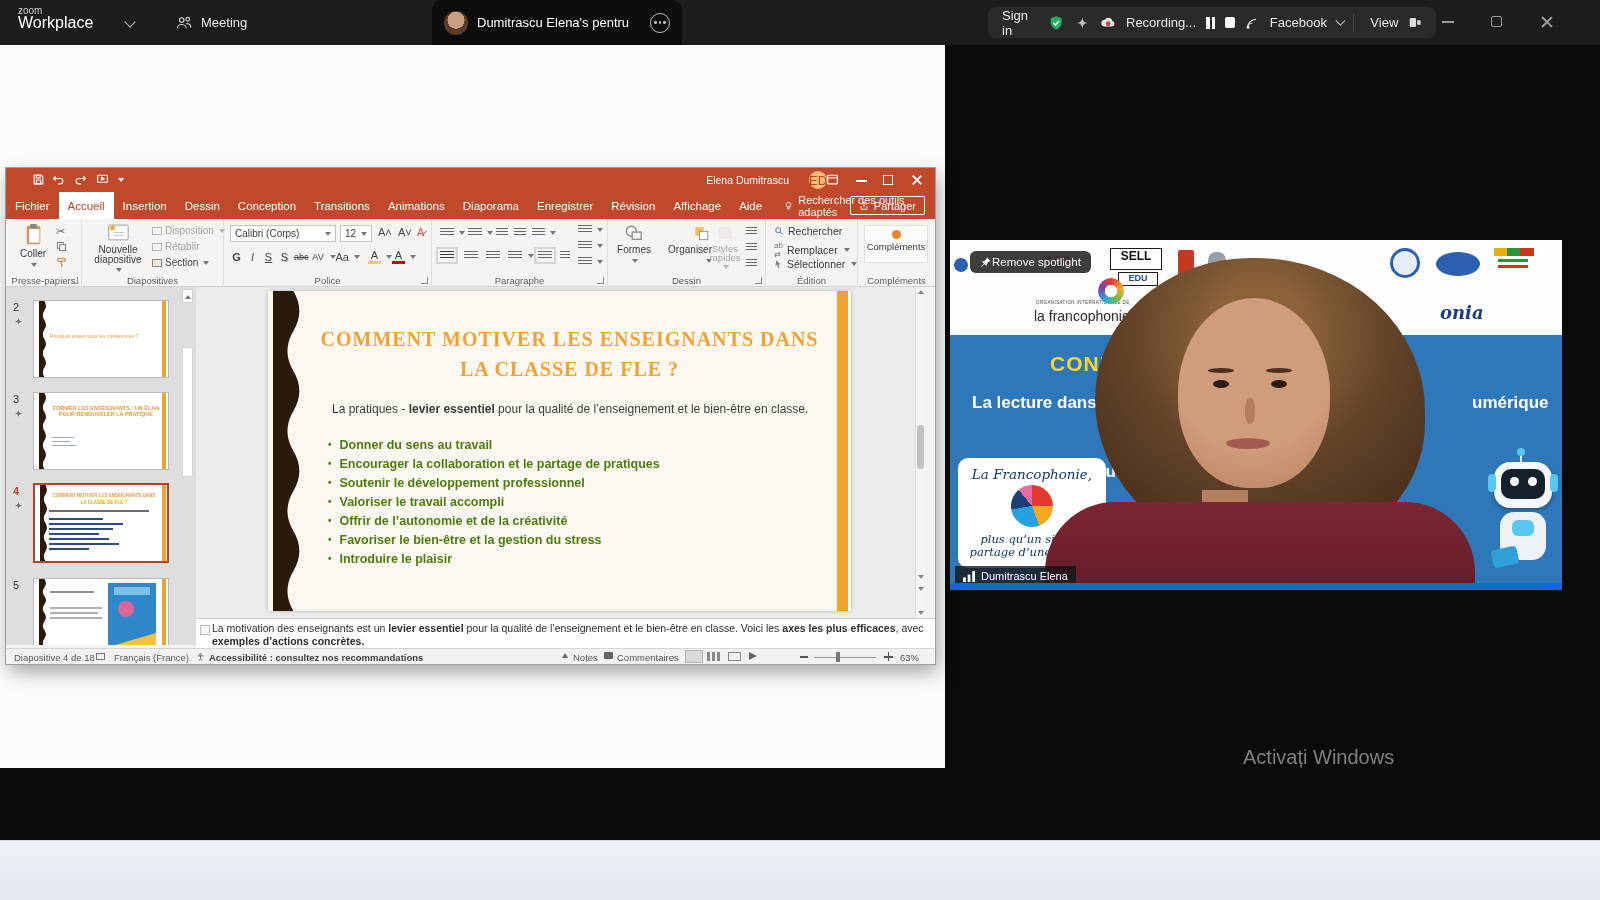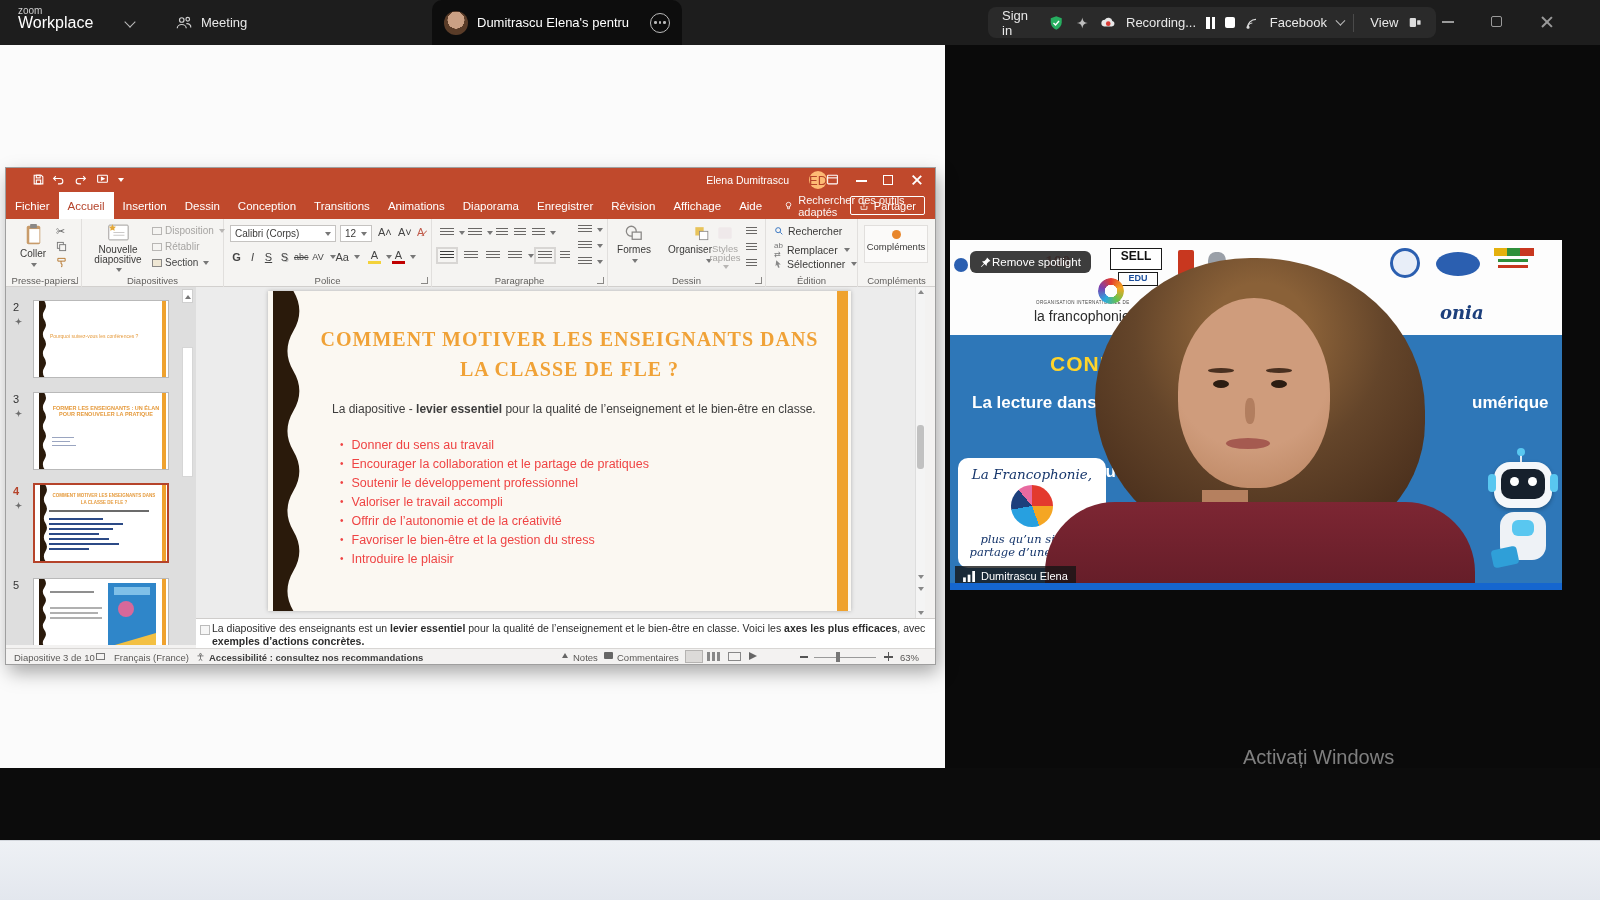--- a/index.html
+++ b/index.html
@@ -31,21 +31,21 @@
 
 #thumbs{position:absolute;left:0;top:119px;width:190px;height:358px;background:#dedede;overflow:hidden}
 .thumb{position:absolute;left:27px;width:136px;background:#fff;border:1px solid #b9b9b9;overflow:hidden}
 .tnum{position:absolute;left:7px;font-size:11px;color:#333}
 .tstar{position:absolute;left:8px}
 #editor{position:absolute;left:190px;top:119px;width:729px;height:331px;background:#ececec}
 #slide{position:absolute;left:72px;top:4px;width:583px;height:320px;background:#fbf8f2;box-shadow:0 0 4px rgba(0,0,0,.25)}
 .wave{position:absolute;left:5px;top:0;height:100%}
 .ostripe{position:absolute;right:3px;top:0;width:11px;height:100%;background:#efa22e}
 #slide h1{font-family:"Liberation Serif",serif;color:#f0a237;font-size:20px;letter-spacing:1px;text-align:center;line-height:30px;font-weight:bold}
-.bul{position:absolute;left:72px;font-size:12.5px;font-weight:normal;color:#ef4444}
+.bul{position:absolute;left:60px;font-size:12.5px;font-weight:bold;color:#4d7c0f}
 .bul i{font-style:normal;font-size:10px;margin-right:8px;vertical-align:1px}
 #vsb{position:absolute;left:719px;top:0;width:10px;height:331px;background:#f4f4f4;border-left:1px solid #ddd}
 #notes{position:absolute;left:190px;top:450px;width:739px;height:30px;background:#fff;border-top:1px solid #cfcdcb;font-size:10.5px;color:#2c2c2c;padding:3px 8px 0 16px;line-height:13px}
 #status{position:absolute;left:0;top:480px;width:100%;height:16px;background:#f3f2f1;border-top:1px solid #d8d6d4;font-size:9.5px;color:#5a5856}
 
 #vid{position:absolute;left:950px;top:240px;width:612px;height:350px;overflow:hidden;background:#2e77b8}
 #vbanner{position:absolute;left:0;top:0;width:612px;height:95px;background:#fdfdfd}
 .vtxt{position:absolute;color:#fff;font-weight:bold}
 #vcard{position:absolute;left:8px;top:218px;width:148px;height:110px;background:#fff;border-radius:10px;text-align:center}
 .script{font-family:"DejaVu Serif",serif;font-style:italic;color:#15356b}
@@ -429,45 +429,45 @@
 
   <div id="editor">
     <div id="slide">
       <svg class="wave" width="34" viewBox="0 0 40 320" preserveAspectRatio="none">
             <use href="#wavesym"></use>
           </svg>
       <div class="ostripe"></div>
       <div class="ab" style="left:50px;right:30px;top:33px">
         <h1><span>COMMENT MOTIVER LES ENSEIGNANTS DANS</span><br><span>LA CLASSE DE FLE ?</span></h1>
       </div>
-      <div class="ab" style="left:64px;top:111px;font-size:12px;color:#3d3d3d"><span>La diapositive - </span><b>levier essentiel</b><span> pour la qualité de l’enseignement et le bien-être en classe.</span></div>
+      <div class="ab" style="left:64px;top:111px;font-size:12px;color:#3d3d3d"><span>La pratiques - </span><b>levier essentiel</b><span> pour la qualité de l’enseignement et le bien-être en classe.</span></div>
       <div class="bul" style="top:147px"><i>•</i><span>Donner du sens au travail</span></div>
       <div class="bul" style="top:166px"><i>•</i><span>Encourager la collaboration et le partage de pratiques</span></div>
       <div class="bul" style="top:185px"><i>•</i><span>Soutenir le développement professionnel</span></div>
       <div class="bul" style="top:204px"><i>•</i><span>Valoriser le travail accompli</span></div>
       <div class="bul" style="top:223px"><i>•</i><span>Offrir de l’autonomie et de la créativité</span></div>
       <div class="bul" style="top:242px"><i>•</i><span>Favoriser le bien-être et la gestion du stress</span></div>
       <div class="bul" style="top:261px"><i>•</i><span>Introduire le plaisir</span></div>
     </div>
     <div id="vsb">
       <i class="ab" style="left:2px;top:3px;border-left:3px solid transparent;border-right:3px solid transparent;border-bottom:4px solid #888"></i>
       <i class="ab" style="left:1px;top:138px;width:7px;height:44px;background:#c1c1c1;border-radius:3px"></i>
       <i class="ab" style="left:2px;top:288px;border-left:3px solid transparent;border-right:3px solid transparent;border-top:4px solid #888"></i>
       <i class="ab" style="left:2px;top:300px;border-left:3px solid transparent;border-right:3px solid transparent;border-top:4px solid #888"></i>
       <i class="ab" style="left:2px;bottom:3px;border-left:3px solid transparent;border-right:3px solid transparent;border-top:4px solid #888"></i>
     </div>
   </div>
 
   <div id="notes">
     <i class="ab" style="left:4px;top:6px;width:10px;height:10px;border:1px solid #bbb;background:#f6f6f6"></i>
-    <span>La diapositive des enseignants est un </span><b>levier essentiel</b><span> pour la qualité de l’enseignement et le bien-être en classe. Voici les </span><b>axes les plus efficaces</b><span>, avec </span><br><b>exemples d’actions concrètes.</b>
+    <span>La motivation des enseignants est un </span><b>levier essentiel</b><span> pour la qualité de l’enseignement et le bien-être en classe. Voici les </span><b>axes les plus efficaces</b><span>, avec </span><br><b>exemples d’actions concrètes.</b>
   </div>
 
   <div id="status">
-    <span class="ab" style="left:8px;top:3px">Diapositive 3 de 10</span>
+    <span class="ab" style="left:8px;top:3px">Diapositive 4 de 18</span>
     <i class="ab" style="left:90px;top:4px;width:9px;height:7px;border:1px solid #777"></i>
     <span class="ab" style="left:108px;top:3px">Français (France)</span>
     <svg class="ab" style="left:190px;top:3px" width="9" height="10" viewBox="0 0 24 24" fill="none" stroke="#555" stroke-width="2">
           <circle cx="12" cy="5" r="2.4"></circle>
           <path d="M4,9 h16 M12,9 v7 M12,16 l-4,6 M12,16 l4,6"></path>
         </svg>
     <span class="ab" style="left:203px;top:3px;font-weight:bold;color:#3f3f3f">Accessibilité : consultez nos recommandations</span>
     <i class="ab" style="left:556px;top:4px;border-left:3.5px solid transparent;border-right:3.5px solid transparent;border-bottom:5px solid #666"></i>
     <span class="ab" style="left:567px;top:3px">Notes</span>
     <i class="ab" style="left:598px;top:3px;width:9px;height:7px;background:#666;border-radius:1px"></i>

